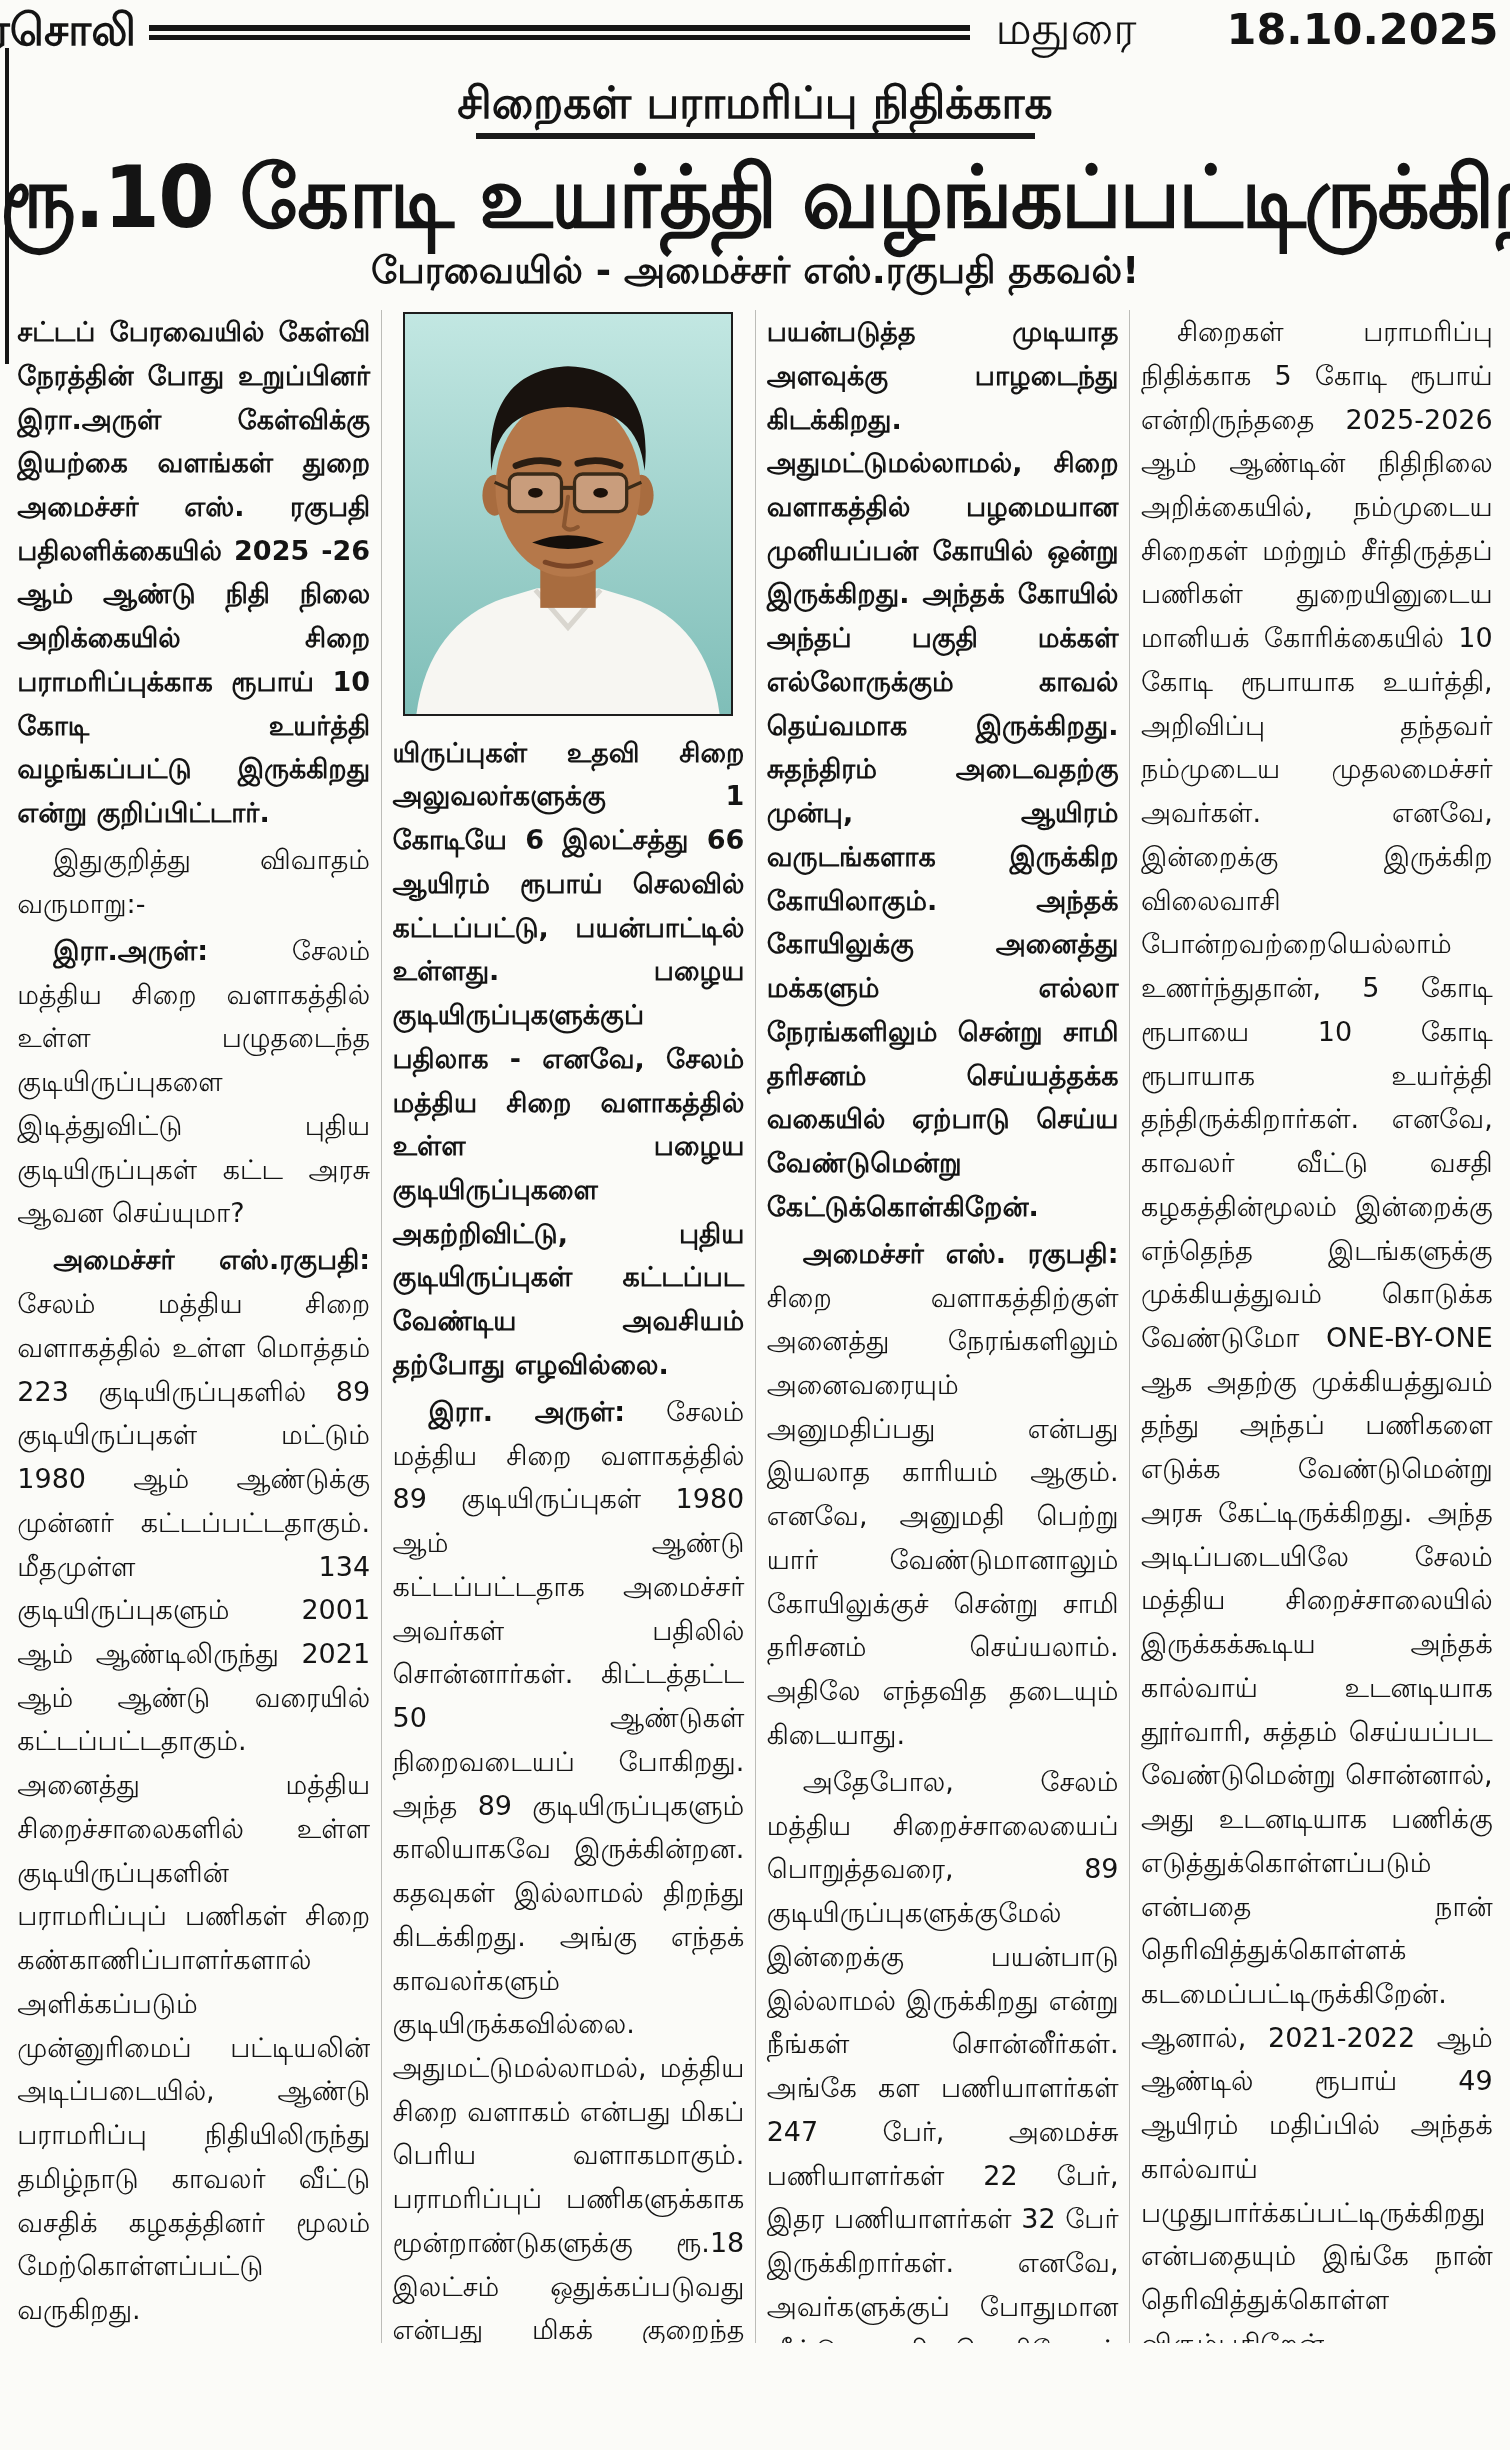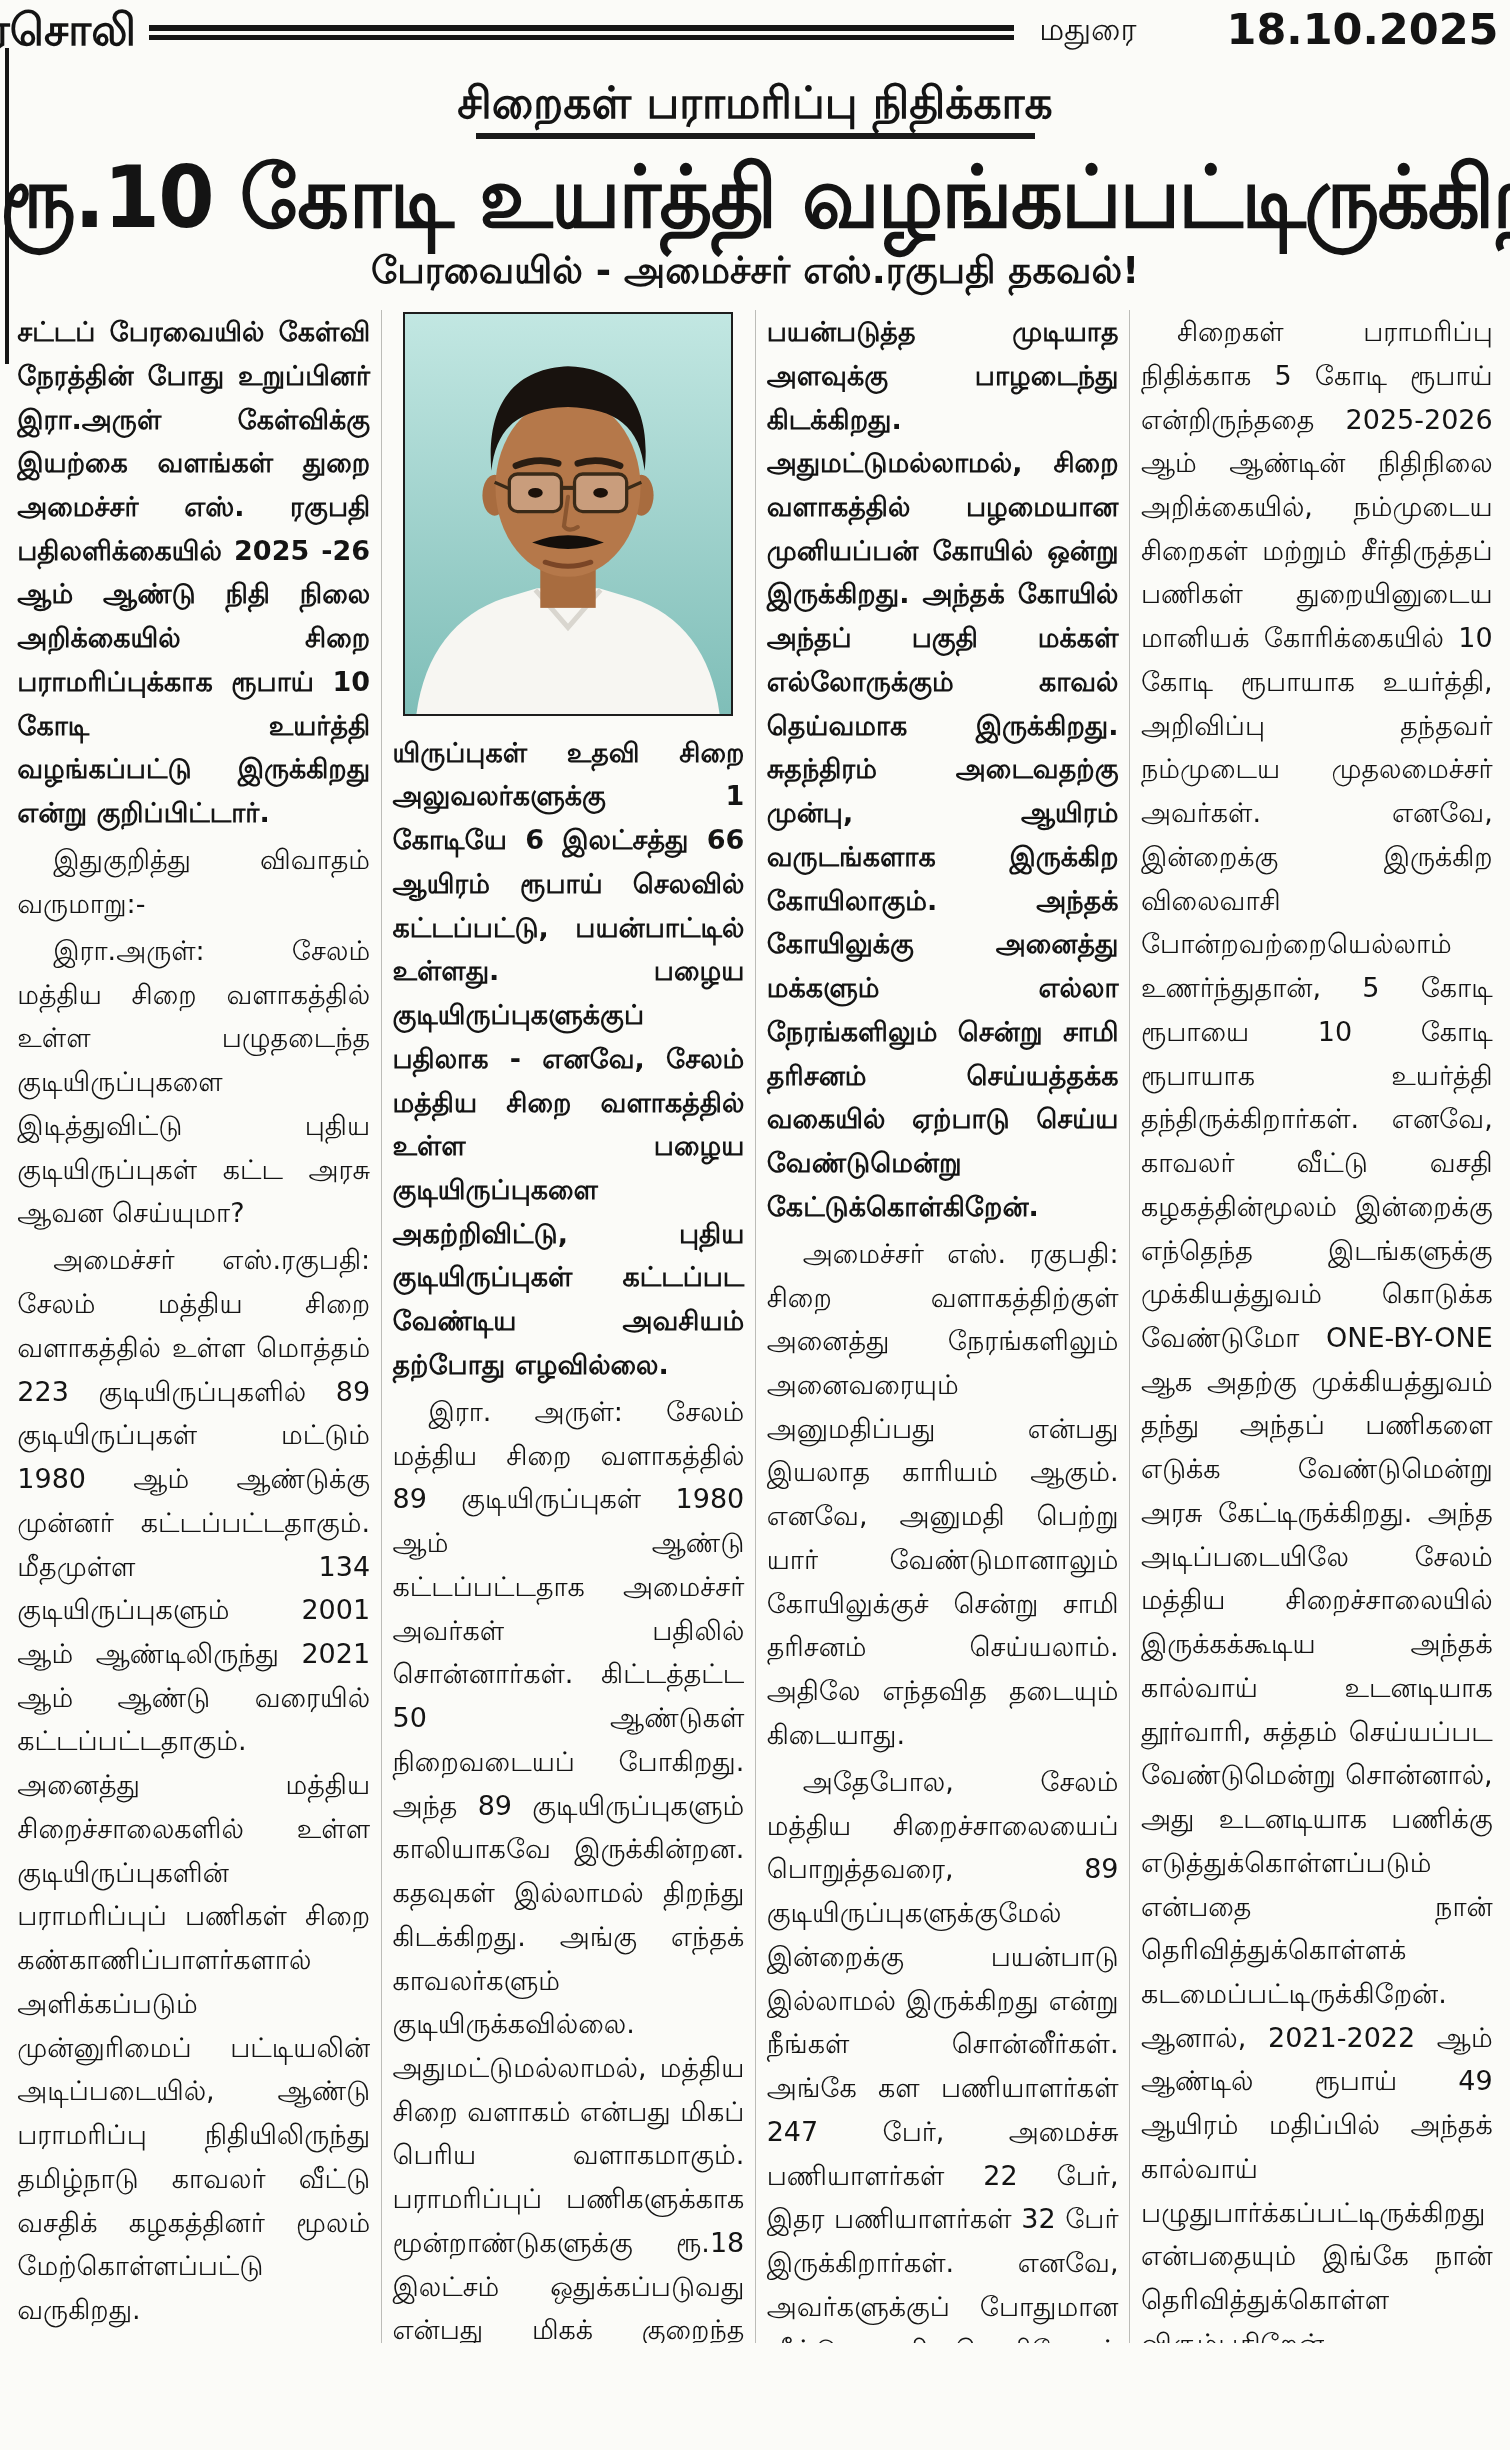--- a/index.html
+++ b/index.html
@@ -21,21 +21,21 @@
   .masthead-fragment {
     font-size:44px; font-weight:bold; line-height:1;
     margin-left:-13px; white-space:nowrap;
   }
   .double-rule {
     flex:1 1 auto; height:15px;
     border-top:6.6px solid #161616; border-bottom:5px solid #161616;
     box-sizing:border-box;
     margin:5px 25px 0 13px;
   }
-  .edition { font-size:31px; line-height:1; margin-right:90px; white-space:nowrap;font-family:Liberation Serif, serif; }
+  .edition { font-size:45px; line-height:1; margin-right:90px; white-space:nowrap;font-family:Liberation Serif, serif; }
   .issue-date { font-size:43px; font-weight:bold; line-height:1; white-space:nowrap;text-align:center; }
 
   
   .left-edge-rule {
     position:absolute; left:5px; top:48px;
     width:4.1px; height:316px; background:#151515;
   }
 
   
   .head-block { text-align:center; }
@@ -63,21 +63,21 @@
   }
   .col {
     padding:0 10.7px; box-sizing:border-box;
     font-size:27px; line-height:1.62; text-align:justify;
     overflow:hidden;
   }
   .col + .col { border-left:0.8px solid #bcbcb8; }
   .para { margin:0 0 3.3px; text-indent:36px; }
   .para.flush { text-indent:0;font-weight:bold; }
   .dateline { text-indent:102px; font-style:italic; margin:0; }
-  .lead { font-weight:normal; }
+  .lead { font-weight:bold; }
 
   
   .photo {
     width:330px; height:404px;
     margin:1.6px auto 15px;
     border:2.5px solid #1d1d1d;
     box-sizing:border-box;
     background:#9fd2cc;
   }
   .photo svg { display:block; width:100%; height:100%; }

